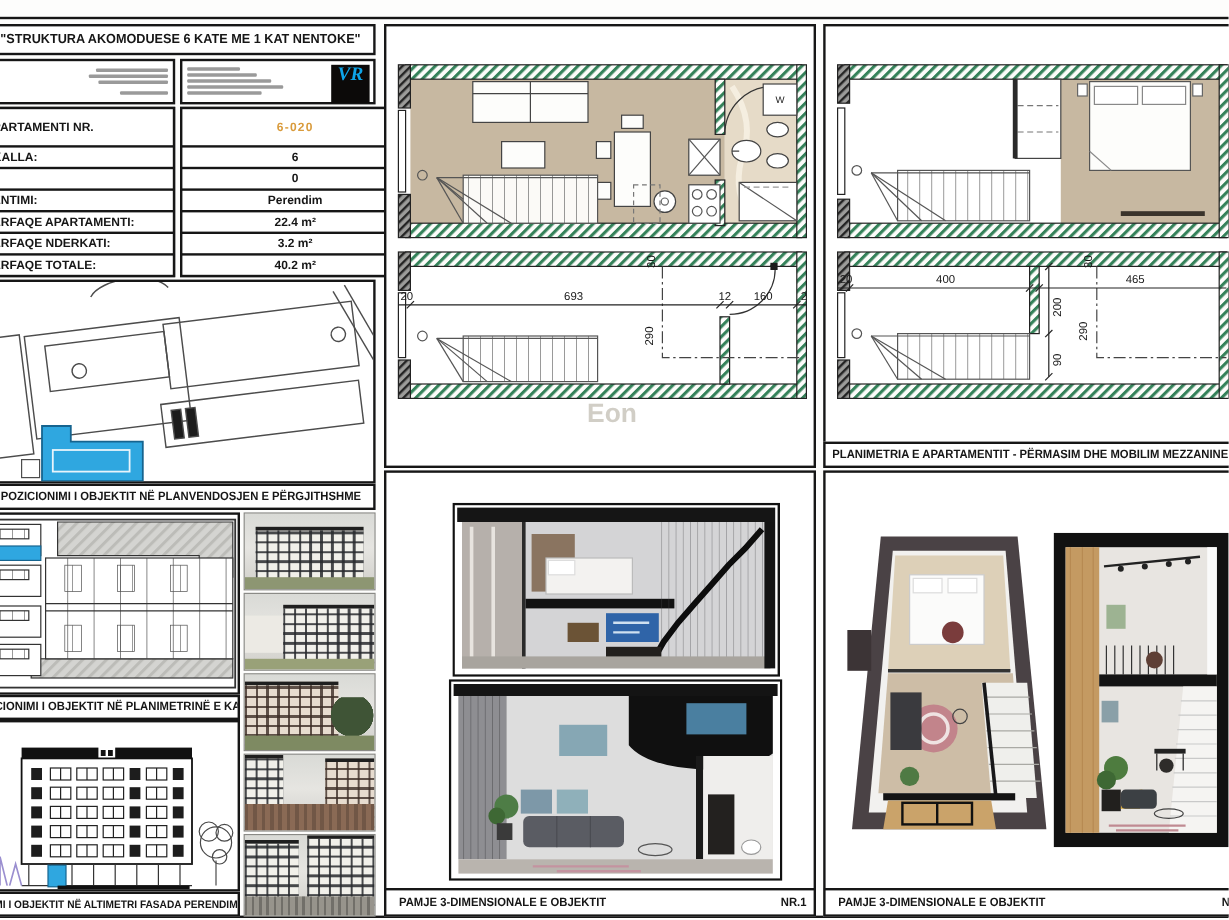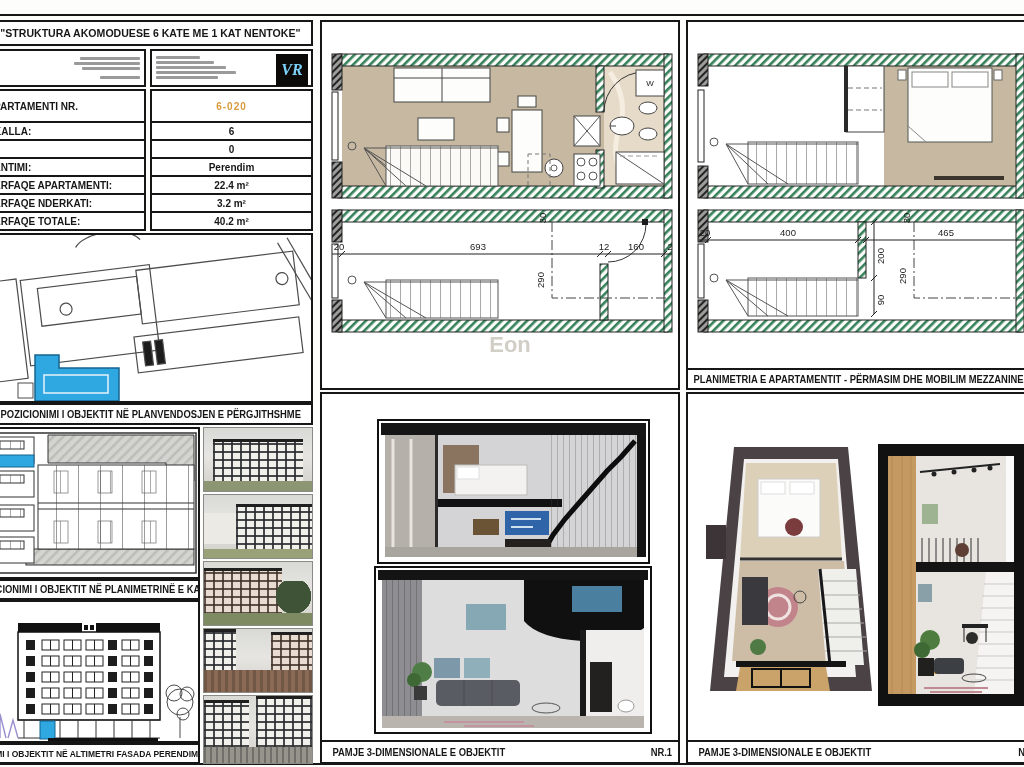--- a/index.html
+++ b/index.html
@@ -14,21 +14,21 @@
   .hline{position:absolute;left:0;width:1024px;height:2px;background:#161616;}
   .grid2{position:absolute;display:grid;background:#161616;border:2px solid #161616;box-sizing:border-box;
          grid-template-rows:30px repeat(6,16px);gap:2px;}
   .grid2>div{background:#fff;display:flex;align-items:center;font-weight:700;font-size:10px;}
   .lblcol>div{justify-content:flex-start;padding-left:4px;}
   .valcol>div{justify-content:center;}
   .apno{font-size:15px;color:#d99b3c;letter-spacing:1px;}
   .lbl0{font-size:11.5px;}
   .tline{height:3px;background:#9a9a9a;margin:2px 0;border-radius:1px;}
   .logo{position:absolute;right:3px;top:3px;width:32px;height:32px;background:#0c0a09;
-        display:flex;align-items:center;justify-content:center;color:#7dd3fc;
+        display:flex;align-items:flex-start;justify-content:center;color:#0ea5e9;
         font-family:"Liberation Serif",serif;font-style:italic;font-weight:700;font-size:16px;}
   svg text{font-family:"Liberation Sans",sans-serif;font-size:9.5px;fill:#1a1a1a;}
   .photocol{position:absolute;left:203px;top:427px;width:110px;height:337px;display:flex;
             flex-direction:column;gap:2px;}
   .photo{position:relative;flex:0 0 65px;overflow:hidden;border:1px solid #8a8a86;
          background:linear-gradient(#d9dad6,#e6e5e1 45%,#cfcec9);box-sizing:border-box;}
   .photo:last-child{flex:1;}
   .bld{position:absolute;background:
         repeating-linear-gradient(90deg,rgba(40,42,46,.85) 0 2px,transparent 2px 9px),
         repeating-linear-gradient(0deg,rgba(40,42,46,.85) 0 2px,transparent 2px 8px),
@@ -107,21 +107,21 @@
 
   <div class="grid2 lblcol" style="left:-12px;top:89px;width:158px;">
     <div class="lbl0">PARTAMENTI NR.</div>
     <div>KALLA:</div>
     <div>I:</div>
     <div>ENTIMI:</div>
     <div>ËRFAQE APARTAMENTI:</div>
     <div>ËRFAQE NDERKATI:</div>
     <div>ËRFAQE TOTALE:</div>
   </div>
-  <div class="grid2 valcol" style="left:150px;top:89px;width:163px;">
+  <div class="grid2 valcol" style="left:150px;top:89px;width:192px;">
     <div class="apno">6-020</div>
     <div>6</div>
     <div>0</div>
     <div>Perendim</div>
     <div>22.4 m²</div>
     <div>3.2 m²</div>
     <div>40.2 m²</div>
   </div>
 
   <div class="box" style="left:-12px;top:233px;width:325px;height:170px;">

